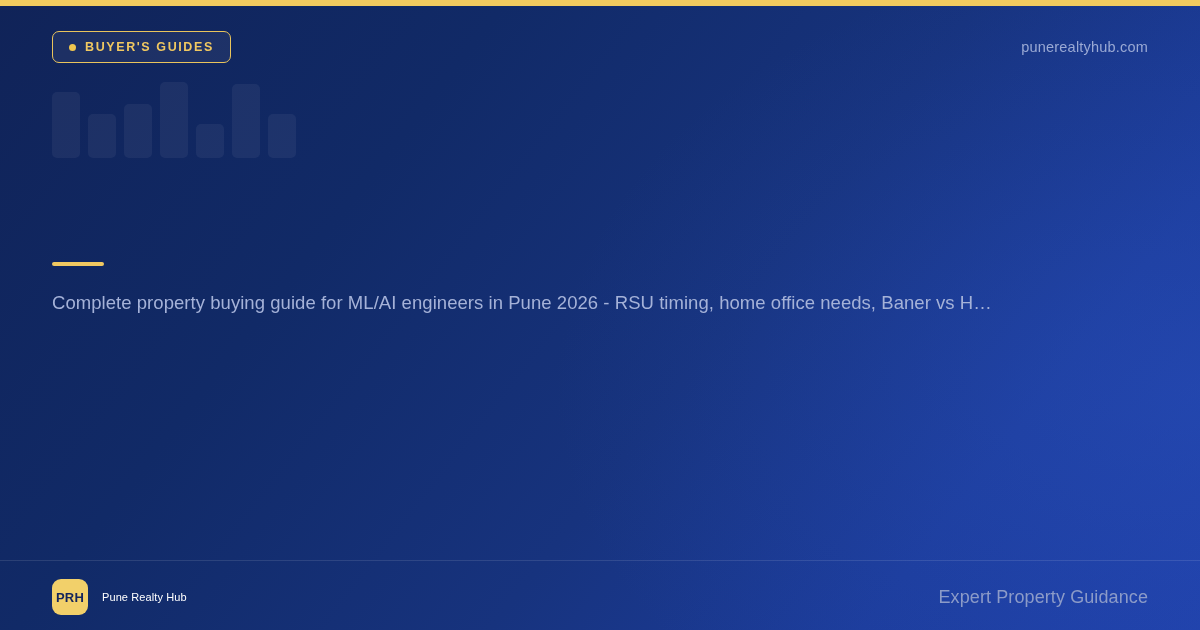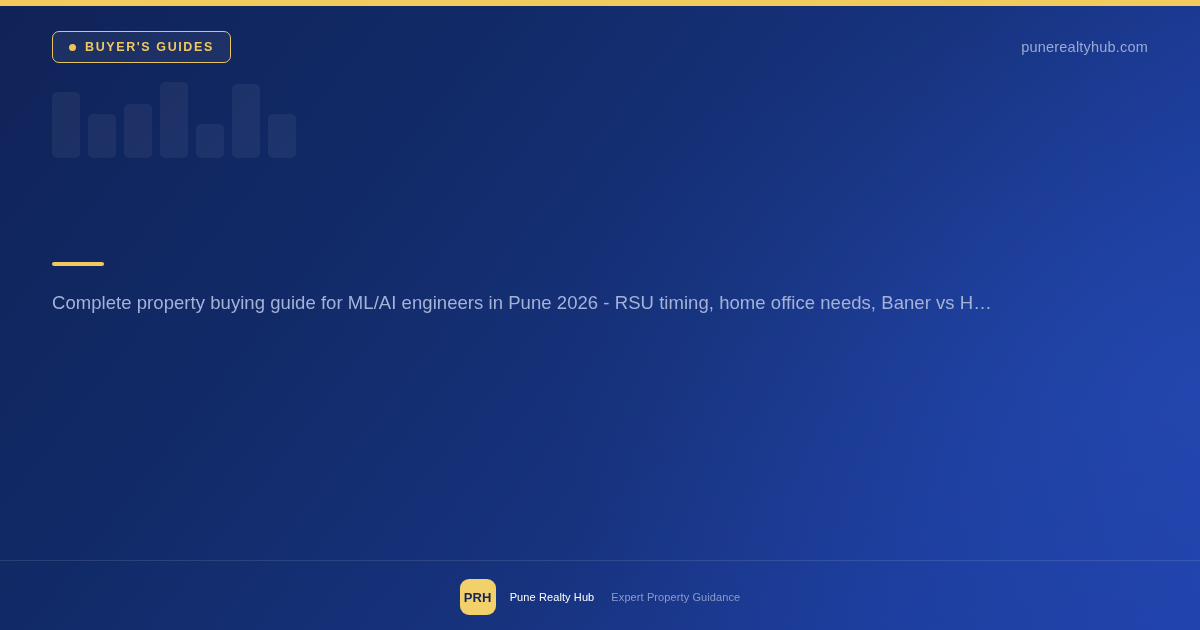--- a/index.html
+++ b/index.html
@@ -163,21 +163,21 @@
   }
 
   .footer {
     position: absolute;
     left: 52px;
     right: 52px;
     top: 578px;
     height: 38px;
     display: flex;
     align-items: center;
-    justify-content: center;
+    justify-content: space-between;
   }
 
   .brand {
     display: flex;
     align-items: center;
     gap: 14px;
   }
 
   .brand-logo {
     width: 36px;
@@ -194,21 +194,21 @@
   }
 
   .brand-name {
     font-size: 11px;
     font-weight: normal;
     color: #ffffff;
     letter-spacing: 0.1px;
   }
 
   .footer-tagline {
-    font-size: 11px;
+    font-size: 18px;
     color: #8c9bc8;
     letter-spacing: 0.1px;
     white-space: nowrap;
     margin-left: 17px;
   }
 </style>
 </head>
 <body>
 
 <div class="og-card">

